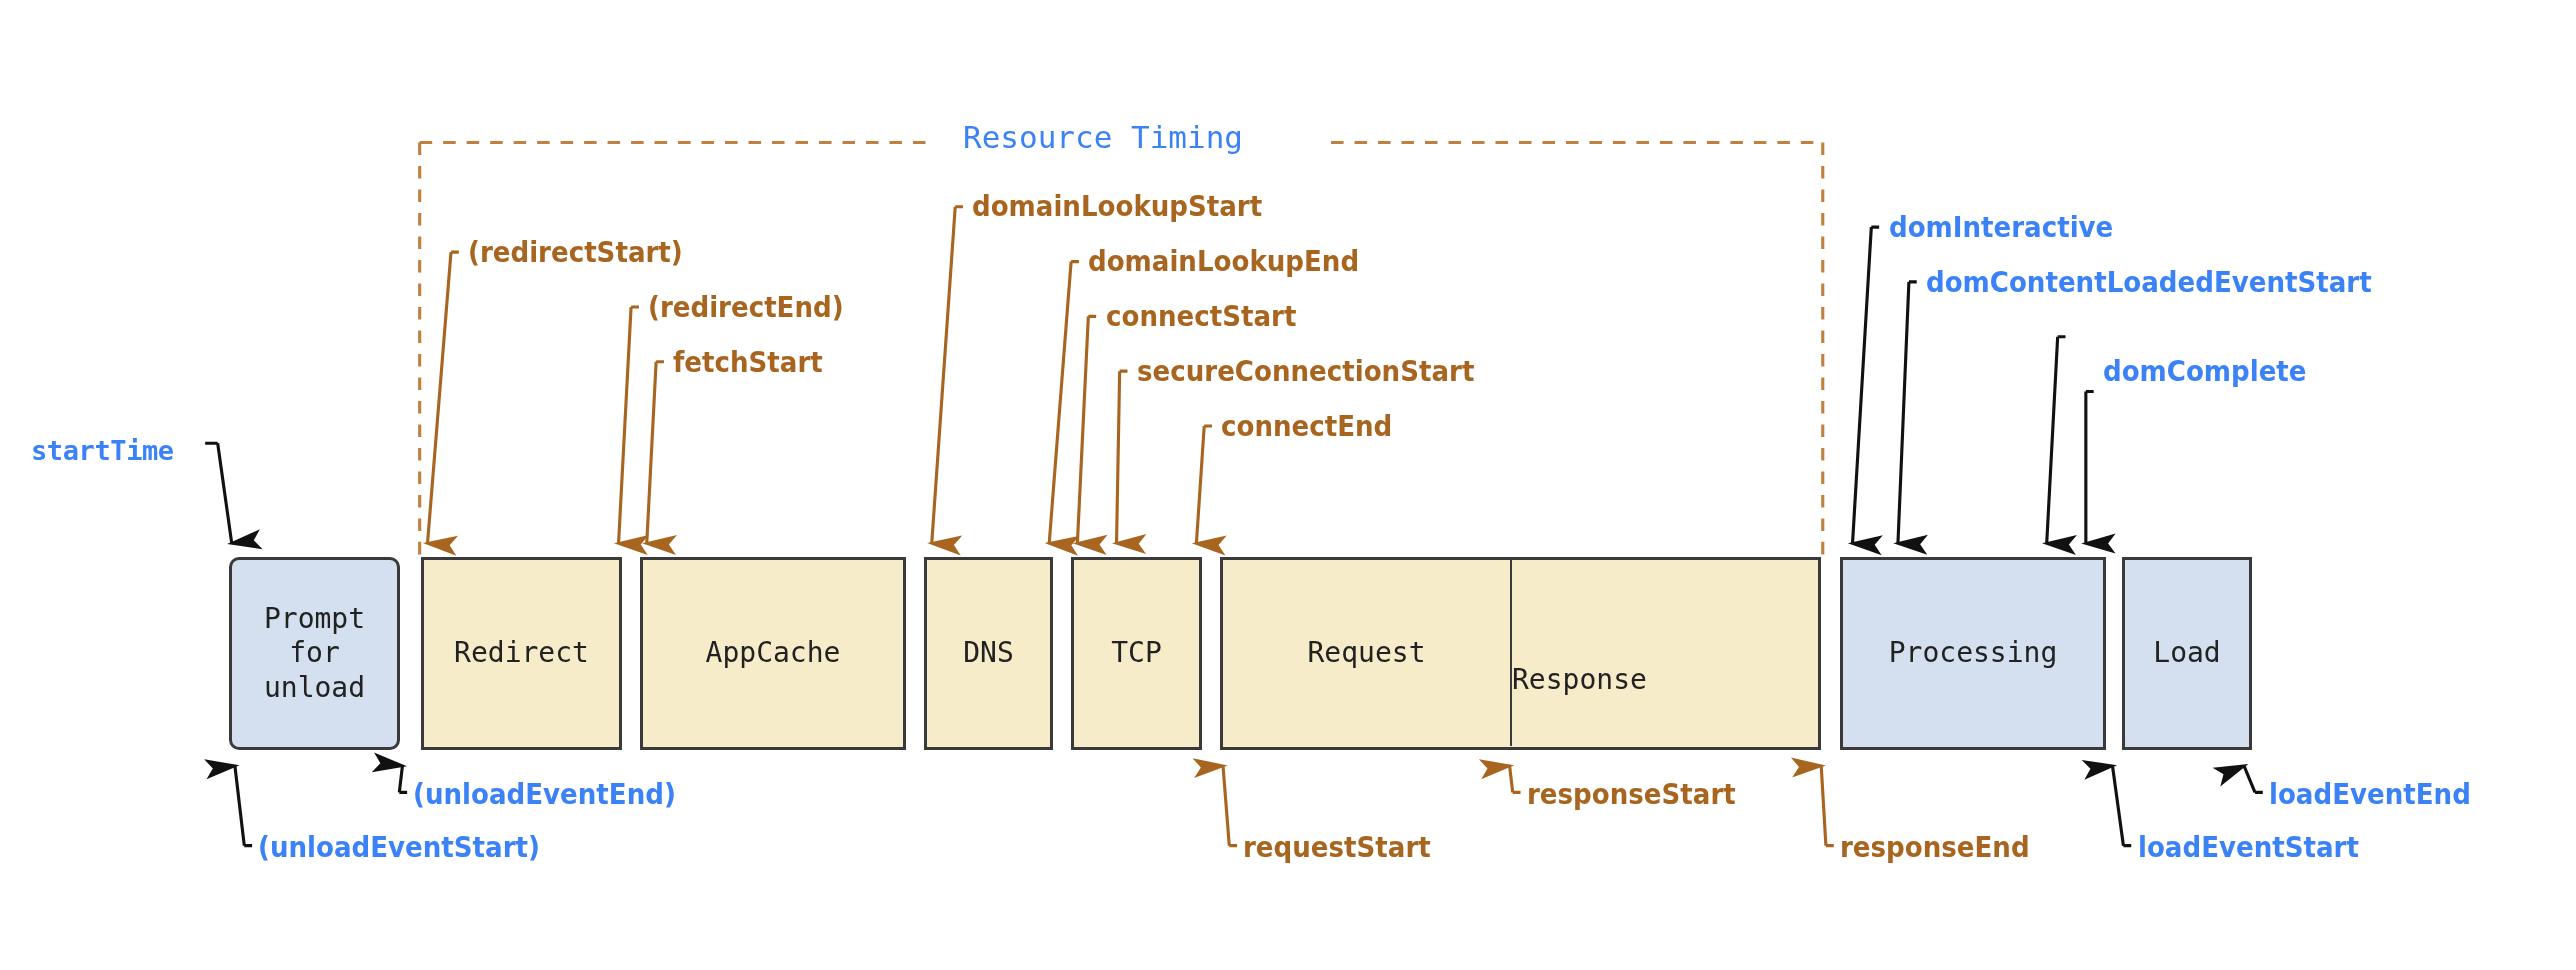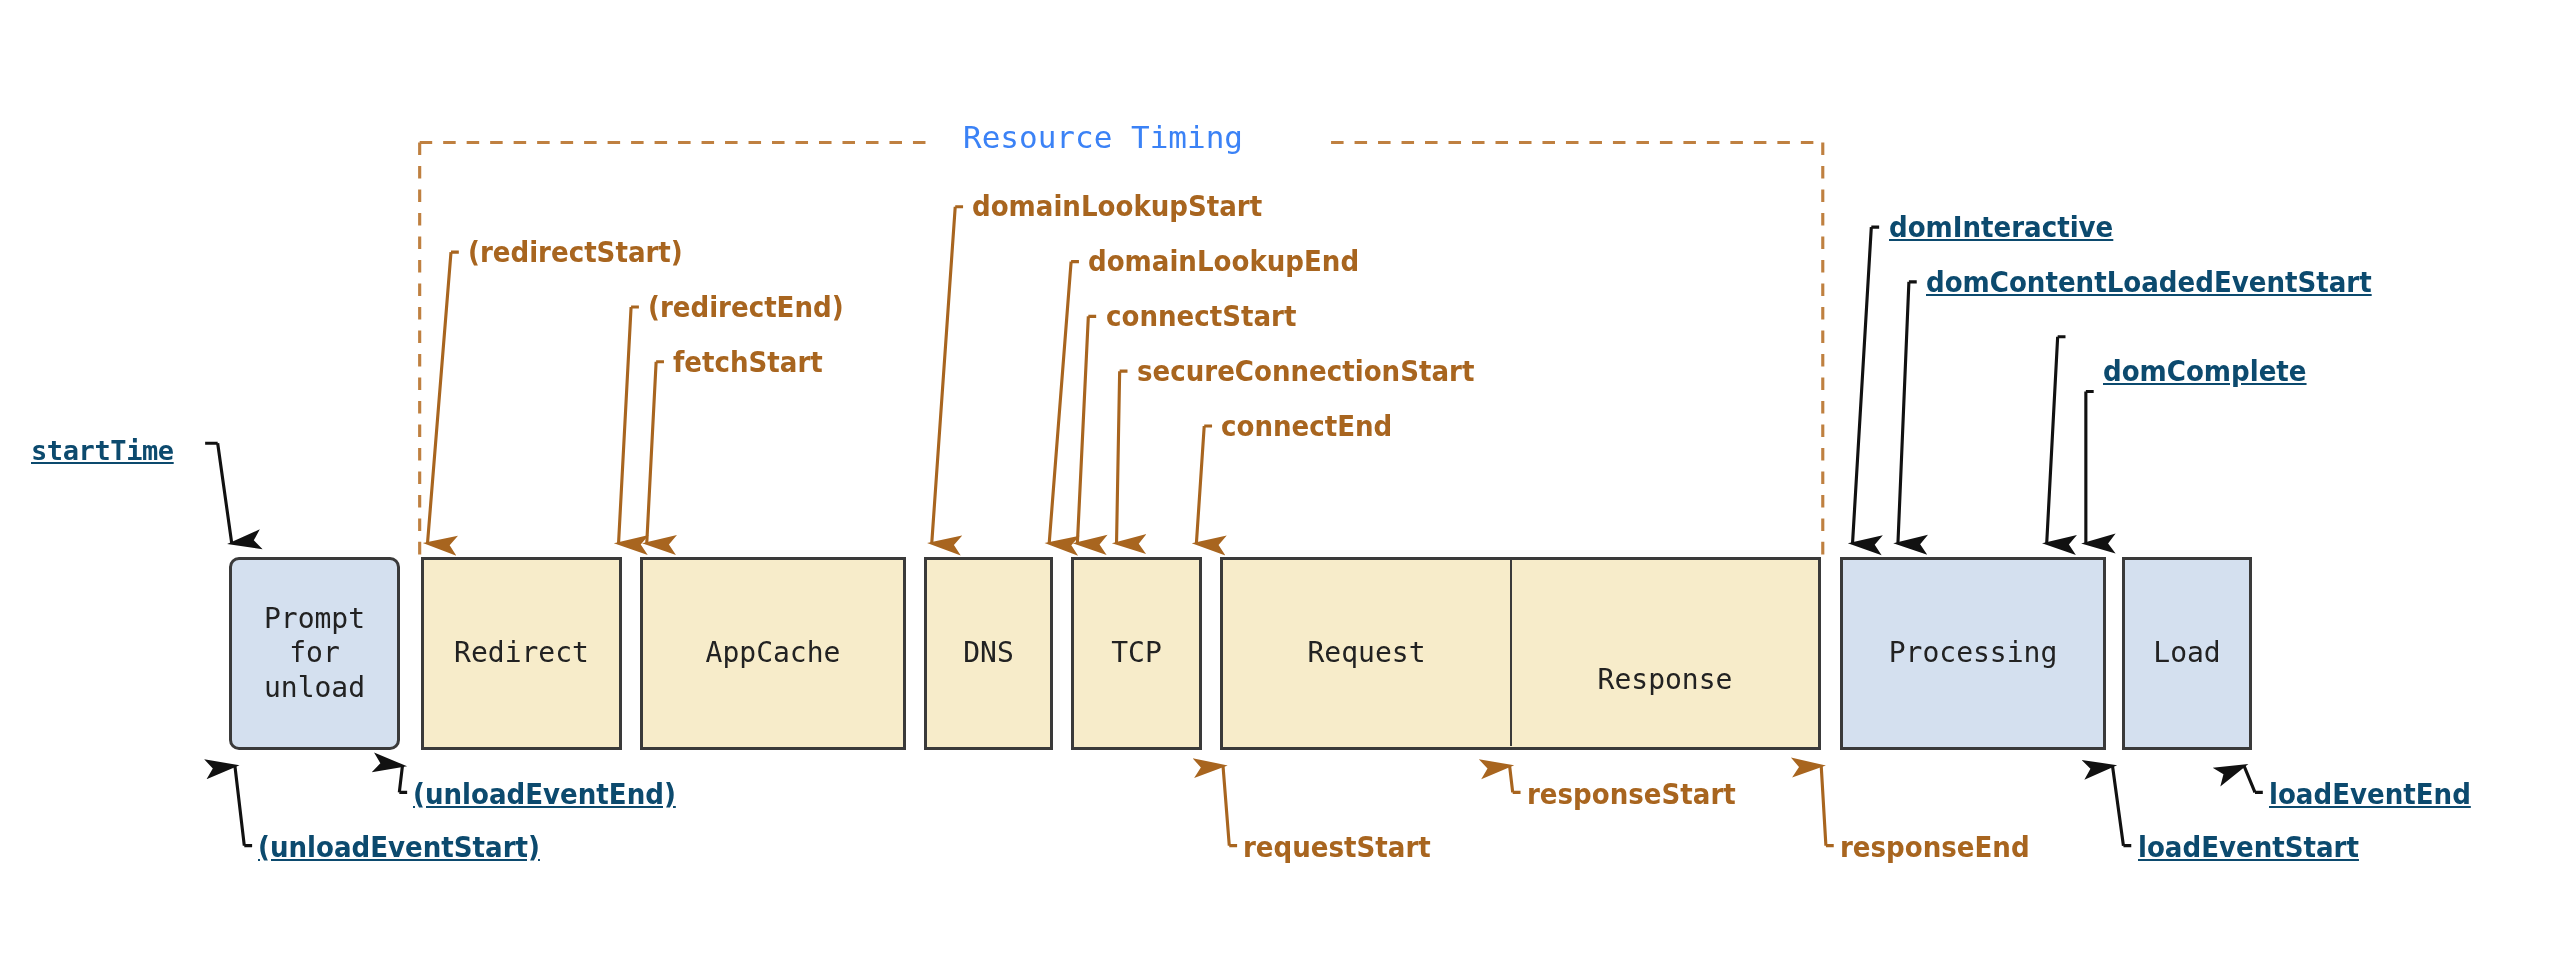--- a/index.html
+++ b/index.html
@@ -15,21 +15,21 @@
   .phase-box.yellow{background:#f7ecca;}
   .phase-box.blue{background:#d4e0ef;}
   .phase-box .lbl{display:block;white-space:pre-line;}
 
   .divider{position:absolute;width:2.3px;background:#3a3a3a;}
 
   .lab{position:absolute;white-space:nowrap;
     font-family:"DejaVu Sans Condensed","DejaVu Sans",sans-serif;
     font-size:29px;font-weight:bold;}
   .lab.brown{color:#a8651f;}
-  .lab.black{color:#0c4a6e;text-decoration:underline;}
+  .lab.black{color:#3b82f6;}
   .lab.mono{font-family:"DejaVu Sans Mono","Liberation Mono",monospace;
     font-size:27px;font-weight:bold;letter-spacing:-0.4px;}
   .lab.grp{font-family:"DejaVu Sans Mono","Liberation Mono",monospace;
     font-size:31px;font-weight:normal;color:#3b82f6;letter-spacing:0px;}
 </style>
 </head>
 <body>
 
 <div id="stage">
 
@@ -124,21 +124,21 @@
 
   <div class="phase-box yellow" style="left:1071px;top:557px;width:131px;height:193px;">
     <span class="lbl">TCP</span>
   </div>
 
   <div class="phase-box yellow" style="left:1220px;top:557px;width:601px;height:193px;padding:0;">
     <div style="position:absolute;left:0;top:0;width:287px;height:186px;display:flex;align-items:center;justify-content:center;">
       <span class="lbl">Request</span>
     </div>
     <div class="divider" style="left:287px;top:0;height:186px;"></div>
-    <div style="position:absolute;left:289px;top:0;width:306px;height:240px;display:flex;align-items:center;justify-content:center;">
+    <div style="position:absolute;left:289px;top:0;width:306px;height:240px;display:flex;align-items:center;justify-content:flex-start;">
       <span class="lbl">Response</span>
     </div>
   </div>
 
   <div class="phase-box blue" style="left:1840px;top:557px;width:266px;height:193px;">
     <span class="lbl">Processing</span>
   </div>
 
   <div class="phase-box blue" style="left:2122px;top:557px;width:130px;height:193px;">
     <span class="lbl">Load</span>

